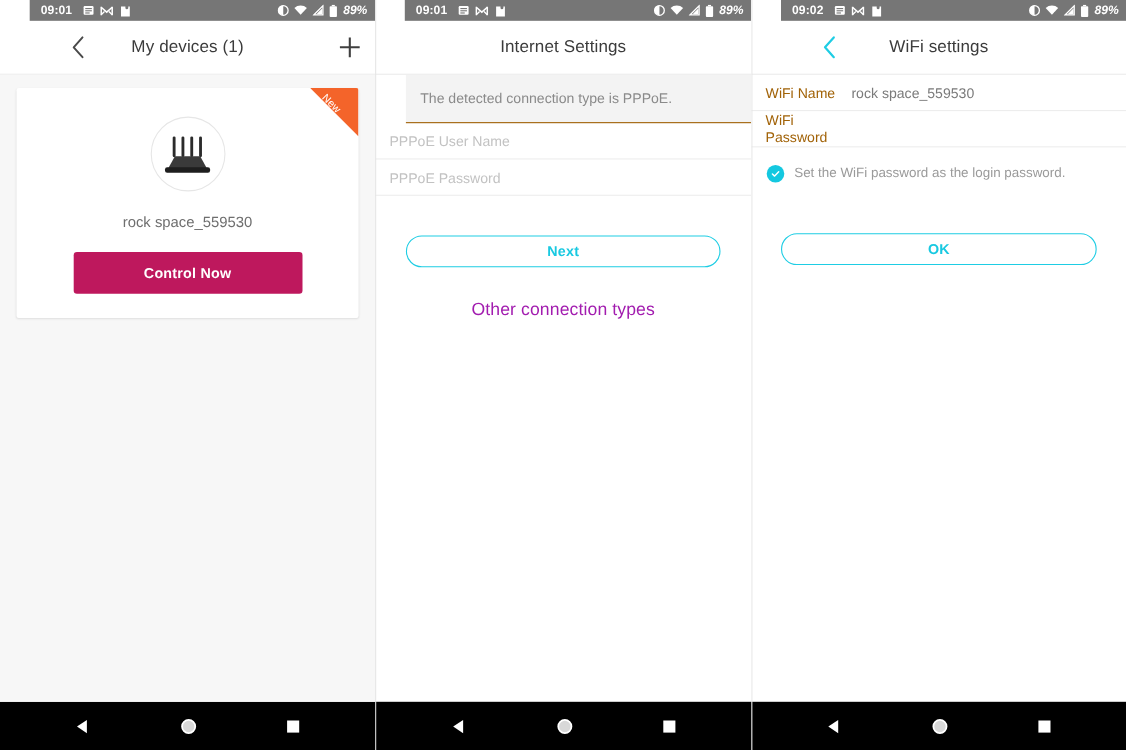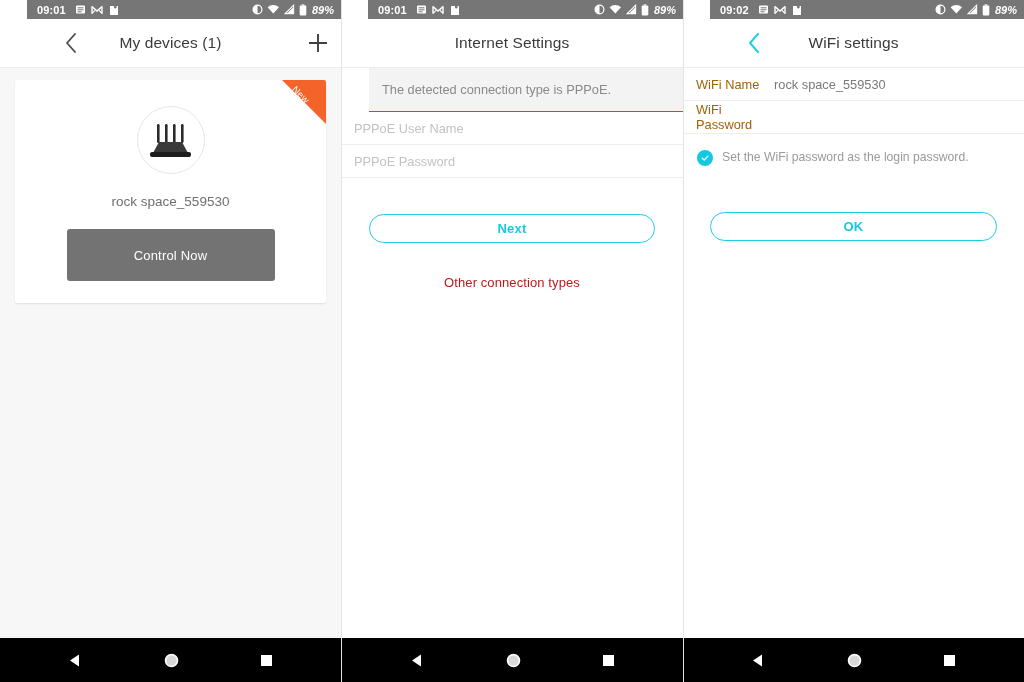--- a/index.html
+++ b/index.html
@@ -91,24 +91,24 @@
     border-radius: 50%;
     border: 1px solid #e6e6e6; background: #fff;
     display: flex; align-items: center; justify-content: center;
   }
   .device-name {
     margin-top: 20px; text-align: center;
     font-size: 13.5px; color: #6f6f6f;
   }
   .control-btn {
     margin: 20px auto 0 auto;
-    width: 208px; height: 52px;
-    background: #737373;
+    width: 208px; height: 38px;
+    background: #be185d;
     border: none; border-radius: 3px;
-    color: #ffffff; font-size: 13px; font-weight: normal;
+    color: #ffffff; font-size: 13px; font-weight: bold;
     font-family: "Liberation Sans", sans-serif;
     display: flex; align-items: center; justify-content: center;
     letter-spacing: .2px;
   }
 
   
   .body-white { flex: 1 1 auto; background: #ffffff; }
   .notice {
     background: #f3f3f3;
     border-bottom: 1px solid #a16207;
@@ -144,21 +144,21 @@
     background: #ffffff;
     color: #19c9e1; font-size: 13px; font-weight: bold;
     font-family: "Liberation Sans", sans-serif;
     letter-spacing: .2px;
   }
   .btn-next { margin: 36px 28px 0 28px; }
   .btn-ok   { margin: 46px 27px 0 27px; }
 
   .link-row { margin-top: 30px; text-align: center; }
   .link {
-    font-size: 13px; color: #b91c1c; letter-spacing: .1px;
+    font-size: 16px; color: #a21caf; letter-spacing: .1px;
   }
 
   
   .navbar {
     flex: 0 0 44px; height: 44px;
     background: #000000;
     display: flex; align-items: center; justify-content: space-around;
     padding: 0 28px;
   }
 </style>

